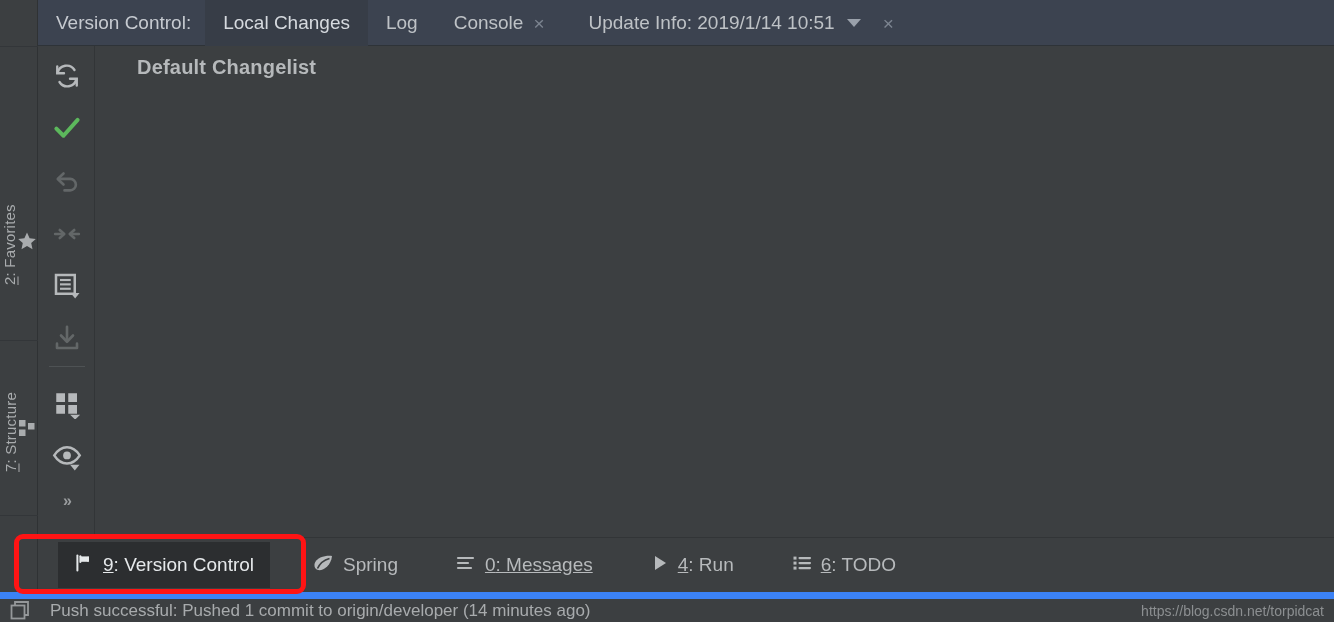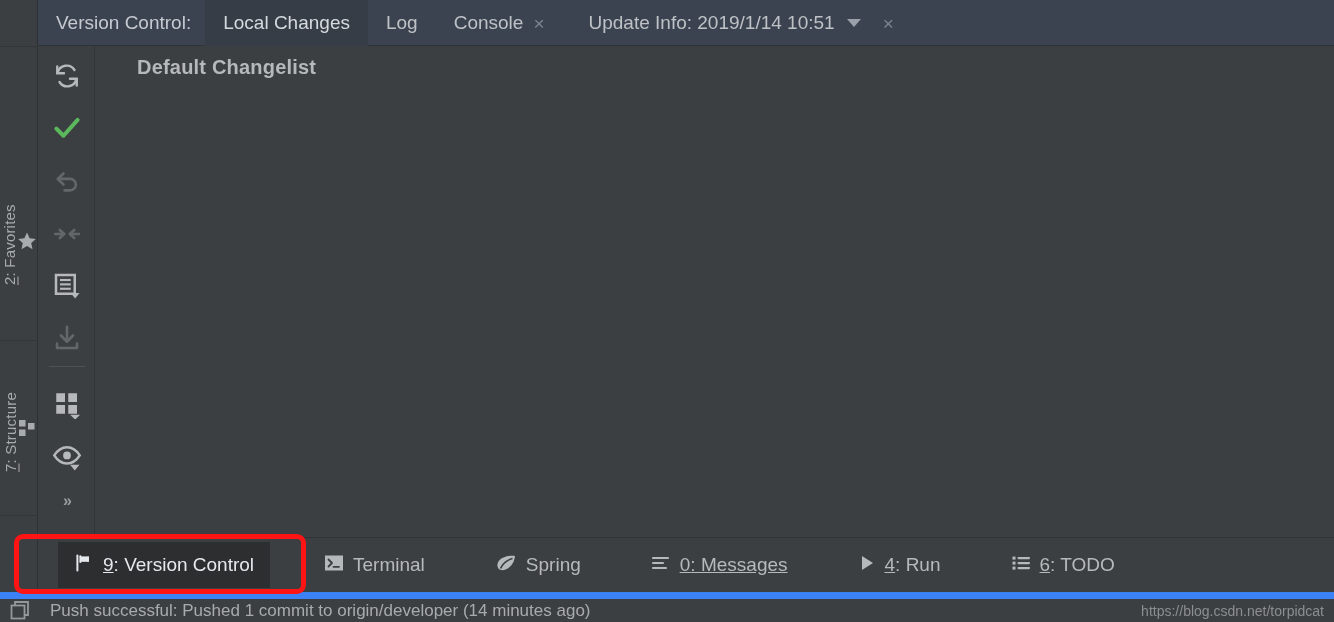--- a/index.html
+++ b/index.html
@@ -77,21 +77,21 @@
   }
 
   
   .toolwin-bar {
     position:absolute; left:38px; top:537px; width:1296px; height:55px;
     background:#3C3F41; border-top:1px solid #323537;
     display:flex; align-items:center;
   }
   .tw-btn {
     display:flex; align-items:center; gap:9px;
-    height:46px; padding:0 16px; margin-right:20px;
+    height:46px; padding:0 16px; margin-right:8px;
     color:#B7BABC; font-size:19px; white-space:nowrap; cursor:default;
   }
   .tw-btn.first { margin-left:20px; }
   .tw-btn.selected { background:#2C2E30; color:#E6E9EB; }
   .tw-btn u { text-decoration:underline; }
 
   
   .statusbar {
     position:absolute; left:0; top:592px; width:1334px; height:30px;
     background:#3C3F41; border-top:7px solid #3b82f6;
@@ -270,30 +270,20 @@
         <svg width="20" height="20" viewBox="0 0 20 20" fill="none" stroke="#E6E9EB" stroke-width="2" stroke-linecap="round">
           <line x1="3.4" y1="2.5" x2="3.4" y2="17.5"></line>
           <path d="M7 3.4 h8 v5.4 h-8" fill="#E6E9EB" stroke="none"></path>
           <polyline points="11.4,6.2 14.2,3.2 14.2,9.2" stroke="none" fill="#E6E9EB"></polyline>
           <line x1="6.4" y1="3.2" x2="6.4" y2="9"></line>
         </svg>
       </span>
       <span><u>9</u><span>: Version Control</span></span>
     </div>
 
-    <div class="tw-btn" style="margin-left:18px;">
-      <span>
-        <svg width="20" height="18" viewBox="0 0 20 18">
-          <rect x="1" y="1.5" width="18" height="15" fill="#B6B9BB"></rect>
-          <polyline points="4.5,5.5 8,9 4.5,12.5" fill="none" stroke="#3C3F41" stroke-width="1.8" stroke-linecap="round" stroke-linejoin="round"></polyline>
-          <line x1="9.5" y1="12.8" x2="15" y2="12.8" stroke="#3C3F41" stroke-width="1.8" stroke-linecap="round"></line>
-        </svg>
-      </span>
-      <span>Terminal</span>
-    </div>
 
     <div class="tw-btn" style="margin-left:18px;">
       <span>
         <svg width="22" height="20" viewBox="0 0 22 20">
           <path d="M20 3 C16 2 4 3.5 2.5 11 C2 14 3.5 16.5 6 17 C11 18 19 13 20 3 Z" fill="#B6B9BB"></path>
           <path d="M17.5 5.5 C12 7 8 10 5.5 15.5" fill="none" stroke="#3C3F41" stroke-width="1.6"></path>
         </svg>
       </span>
       <span>Spring</span>
     </div>

